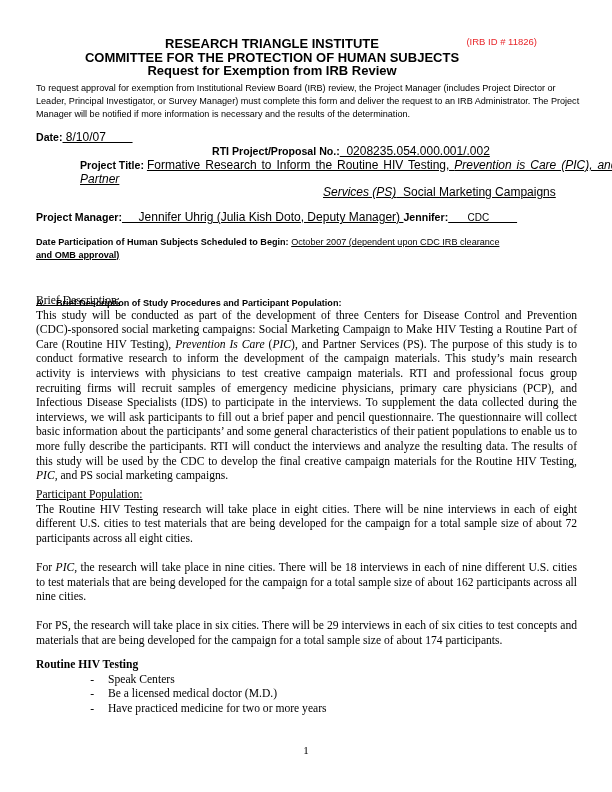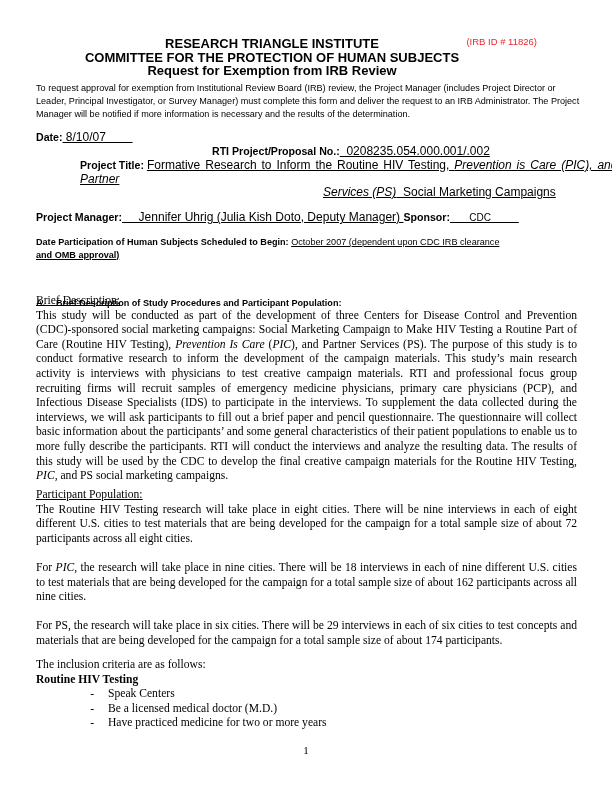--- a/index.html
+++ b/index.html
@@ -38,21 +38,21 @@
 
 <div class="abs fld" style="left:36px; top:158px; width:544px;padding-left:44px;">
   <span>Project Title:</span>
   <span class="val" style="white-space:normal; word-spacing:1.6px;"><span>Formative Research to Inform the Routine HIV Testing, </span><span class="i">Prevention is Care (PIC), and Partner</span></span>
 </div>
 <div class="abs fld" style="left:323px; top:185px;">
   <span class="val"><span class="i">Services (PS)</span><span>  Social Marketing Campaigns</span></span>
 </div>
 
 <div class="abs fld" style="left:36px; top:210px;">
-  <span>Project Manager:</span><span class="val">     Jennifer Uhrig (Julia Kish Doto, Deputy Manager) </span><span>Sponsor:</span><span class="val" style="font-size:10px;">       CDC          </span>
+  <span>Project Manager:</span><span class="val">     Jennifer Uhrig (Julia Kish Doto, Deputy Manager) </span><span>Jennifer:</span><span class="val" style="font-size:10px;">       CDC          </span>
 </div>
 
 <div class="abs small-bold" style="left:36px; top:236px; width:544px; line-height:12.5px; text-align:justify;">
   <span>Date Participation of Human Subjects Scheduled to Begin: </span><span class="u" style="font-weight:normal;">October 2007 (dependent upon CDC IRB clearance</span><br>
   <span class="u" style="font-weight:bold;">and OMB approval)</span>
 </div>
 
 <div class="abs small-bold" style="left:36px; top:270px;margin-top:28px;">
   <span style="display:inline-block; width:20px;">A.</span><span>Brief Description of Study Procedures and Participant Population:</span>
 </div>
@@ -65,21 +65,20 @@
 <div class="abs body-text" style="top:488px;">
   <div class="u">Participant Population:</div>
   <div>The Routine HIV Testing research will take place in eight cities.  There will be nine interviews in each of eight different U.S. cities to test materials that are being developed for the campaign for a total sample size of about 72 participants across all eight cities.</div>
   <div style="height:14.6px;"></div>
   <div><span>For </span><span class="i">PIC</span><span>, the research will take place in nine cities. There will be 18 interviews in each of nine different U.S. cities to test materials that are being developed for the campaign for a total sample size of about 162 participants across all nine cities.</span></div>
   <div style="height:14.6px;"></div>
   <div>For PS, the research will take place in six cities. There will be 29 interviews in each of six cities to test concepts and materials that are being developed for the campaign for a total sample size of about 174 participants.</div>
 </div>
 
 <div class="abs bullets" style="top:658px;">
-  <div>The inclusion criteria are as follows:</div>
   <div style="font-weight:bold;">Routine HIV Testing</div>
   <div class="bullet-row">
     <span class="bullet-dash">-</span>
     <span>Speak Centers</span>
   </div>
   <div class="bullet-row">
     <span class="bullet-dash">-</span>
     <span>Be a licensed medical doctor (M.D.)</span>
   </div>
   <div class="bullet-row">

